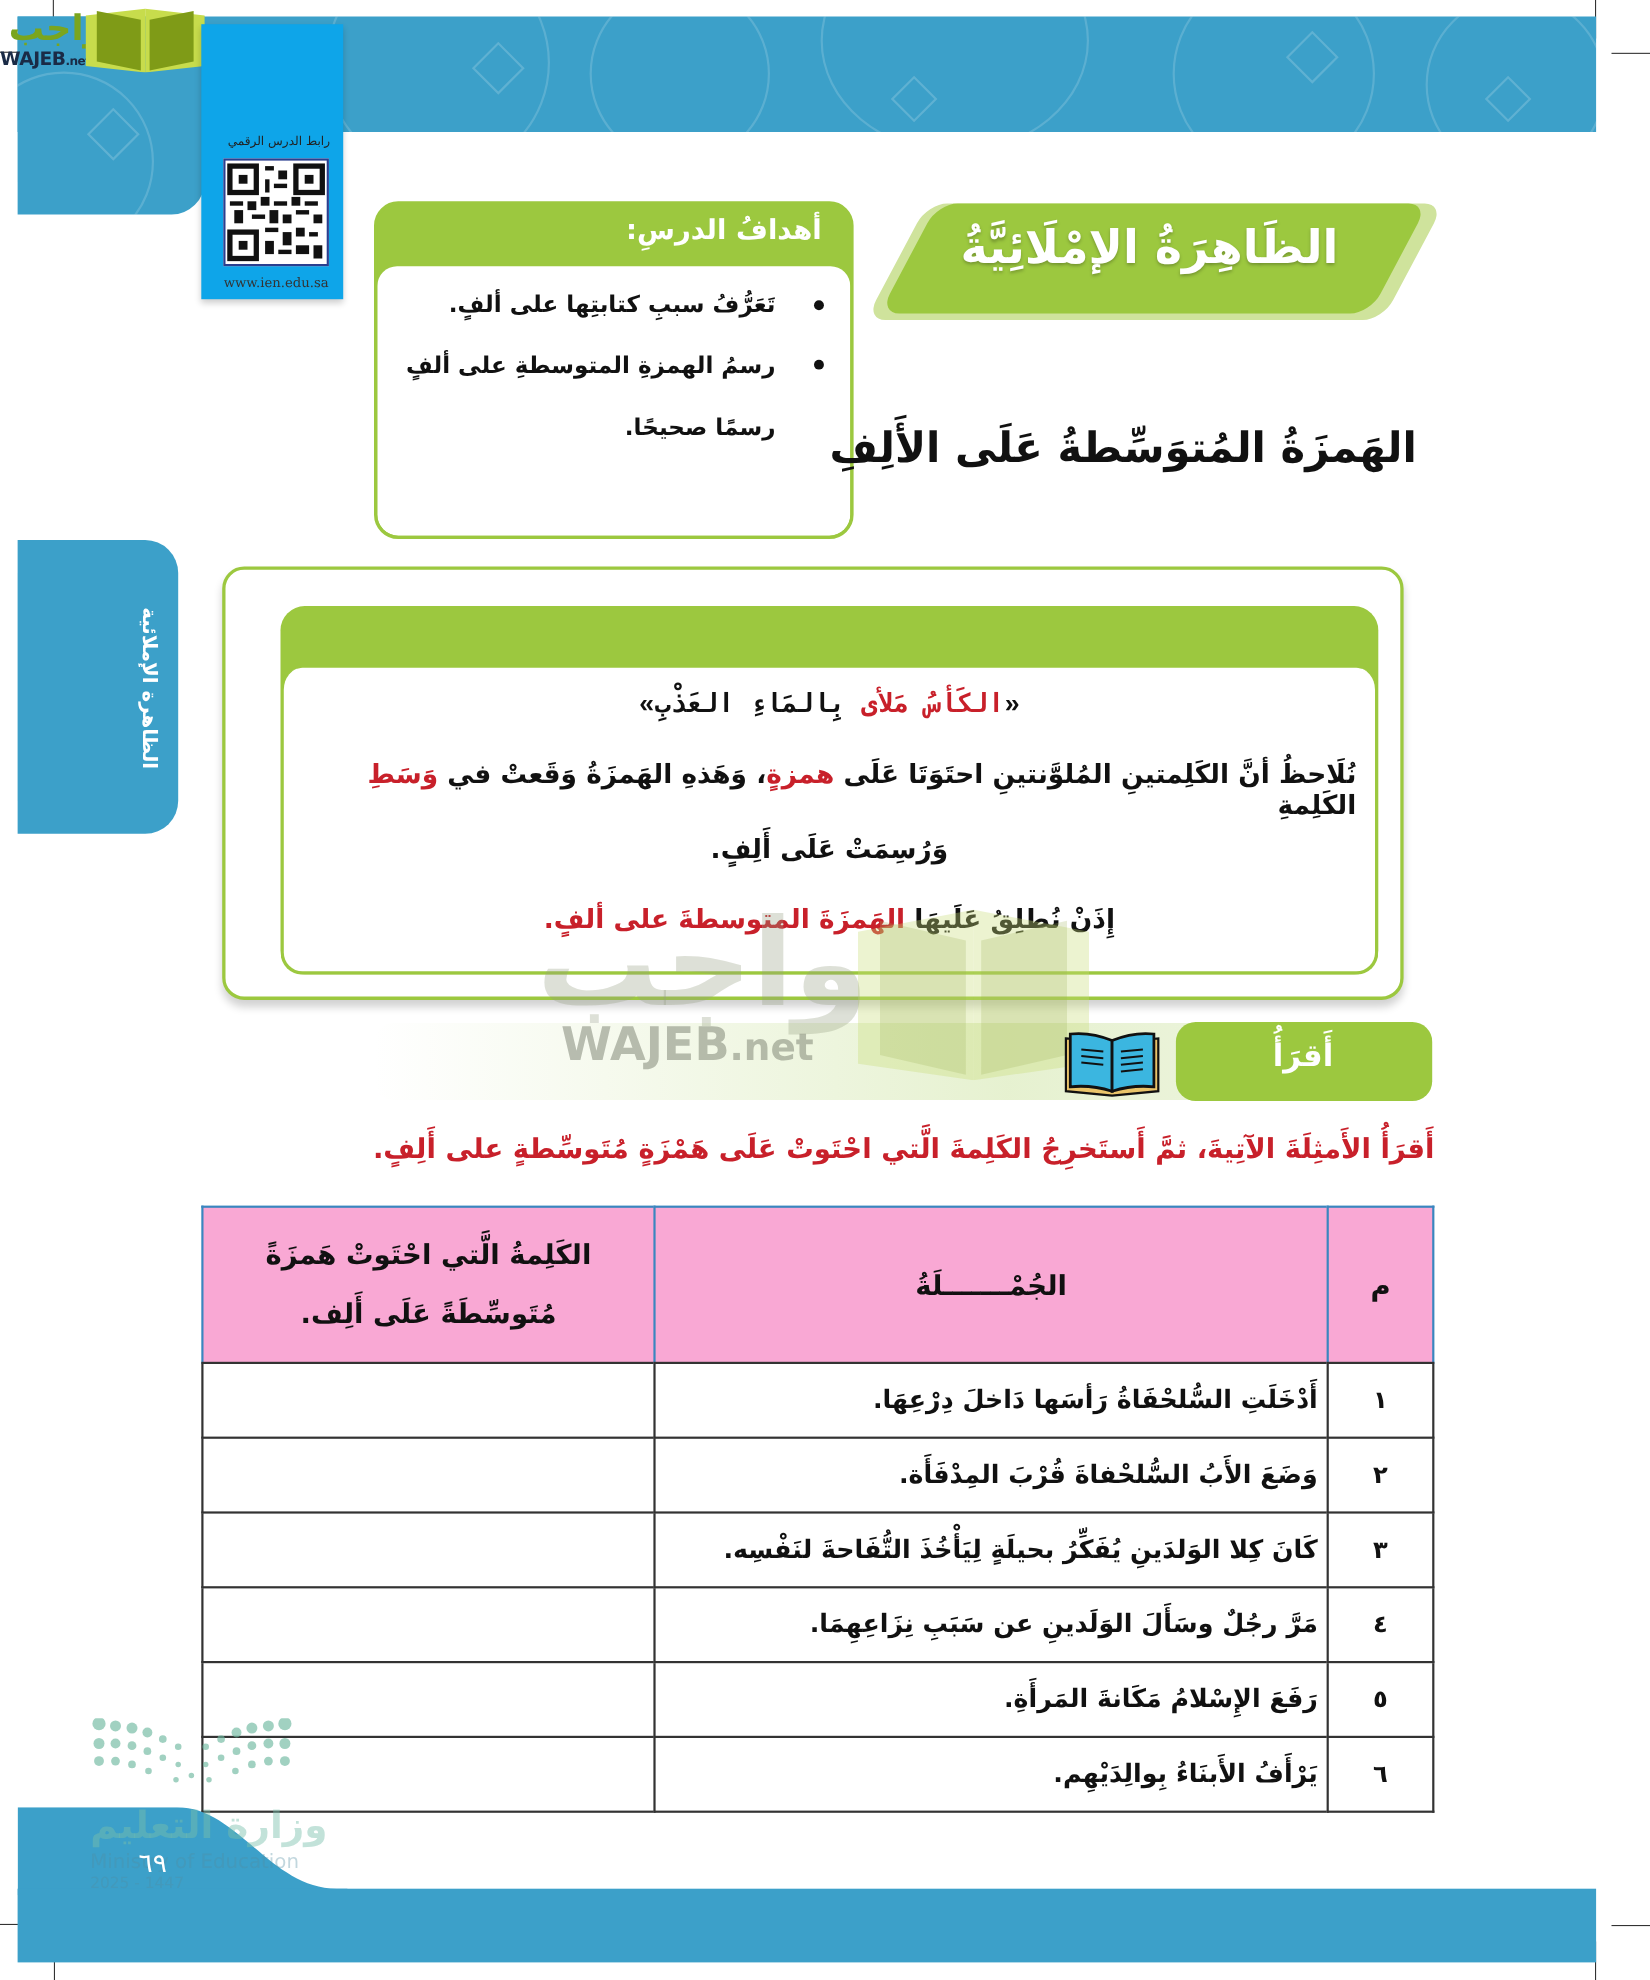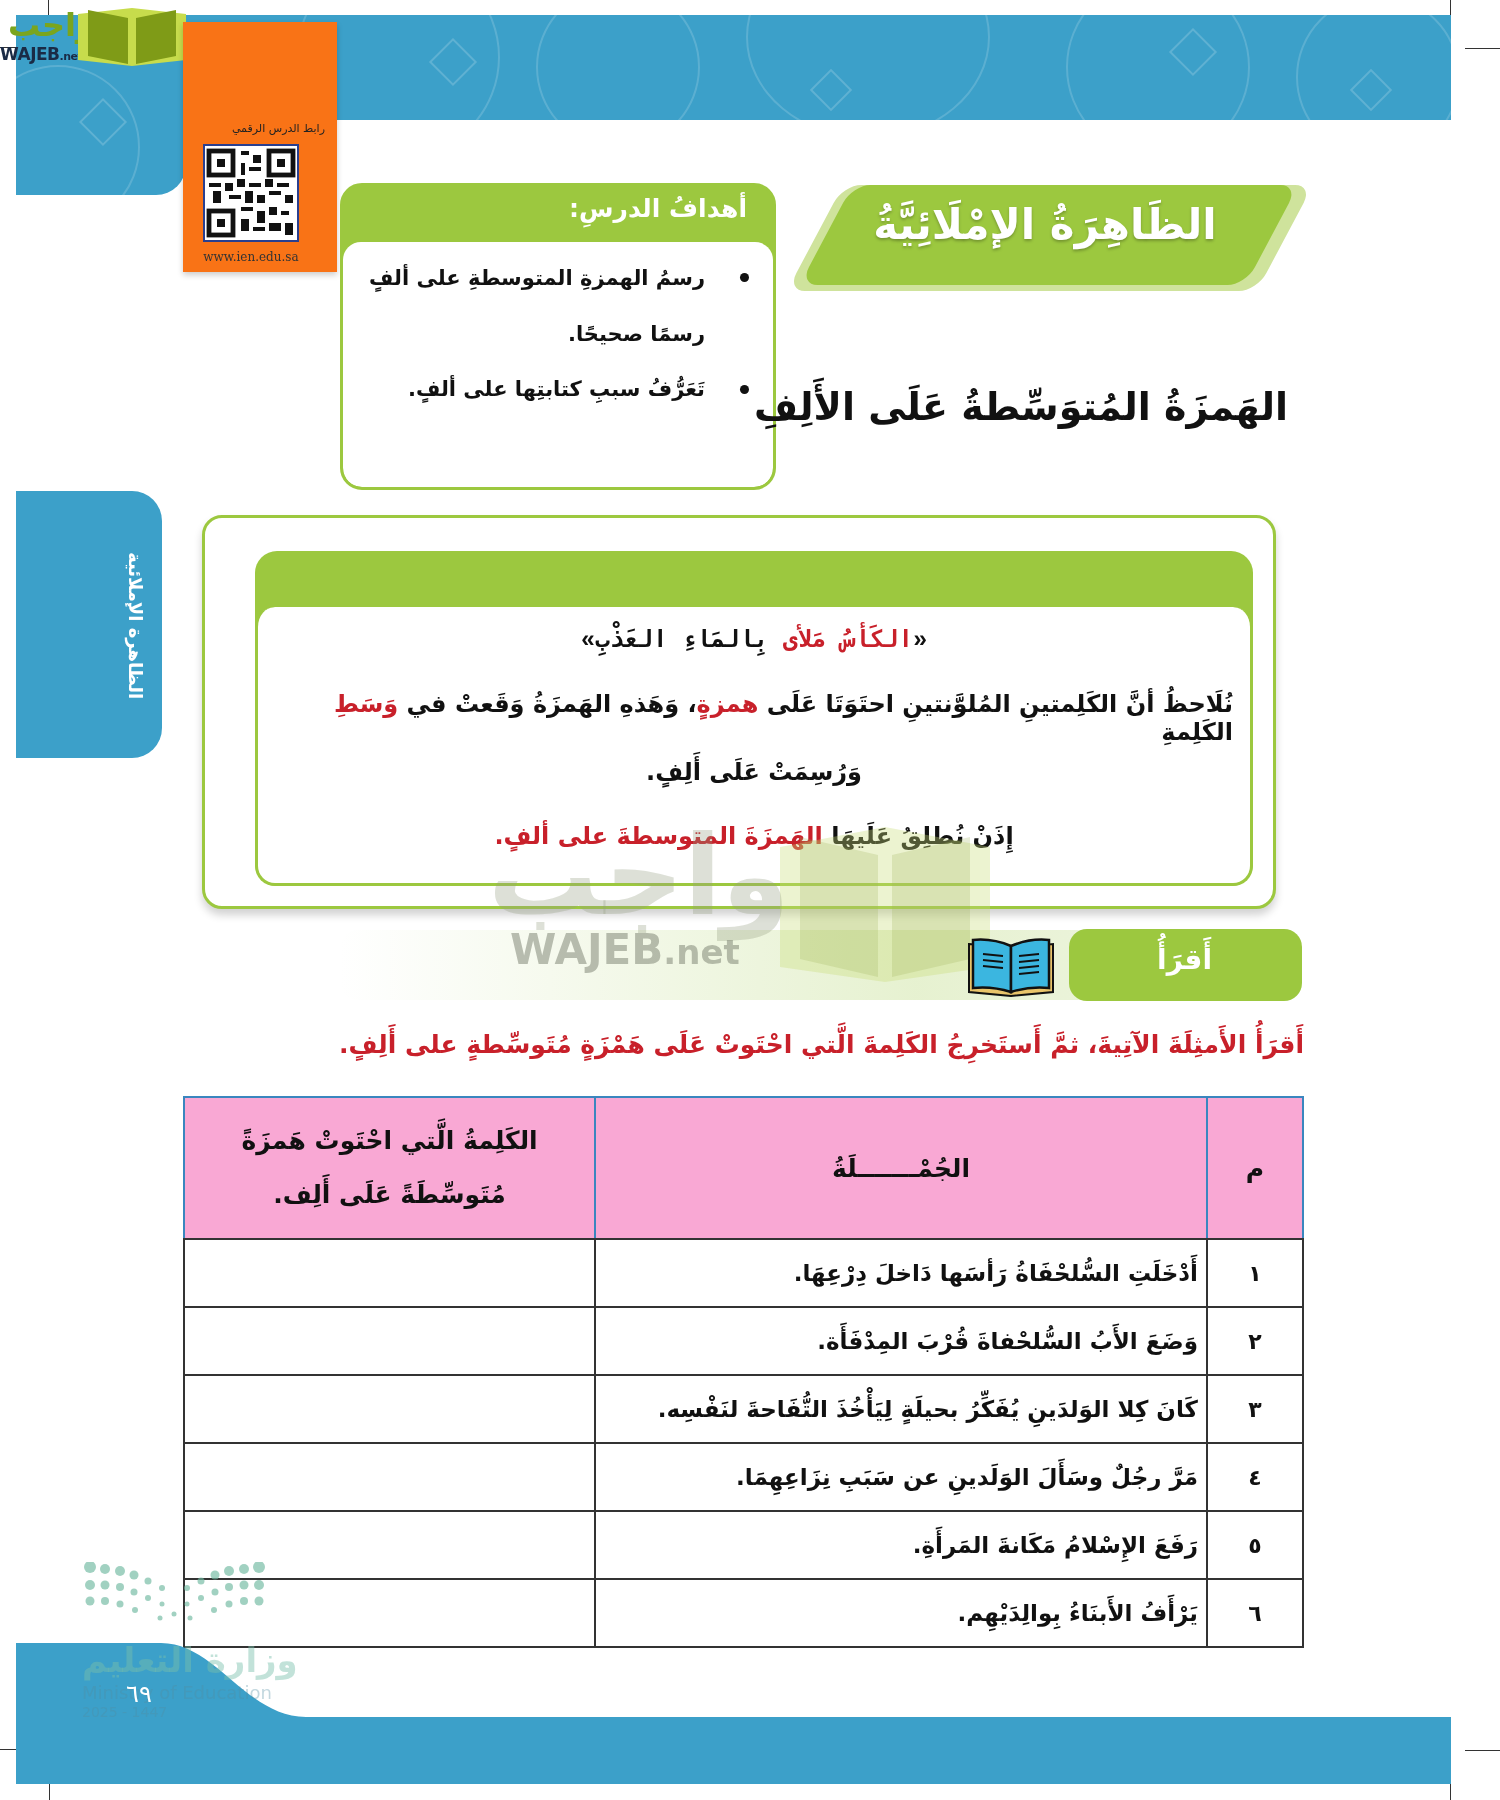--- a/index.html
+++ b/index.html
@@ -29,22 +29,22 @@
 
   
   .wajeb-logo { left: 0; top: 4px; width: 190px; height: 62px; }
   .wajeb-ar { position: absolute; left: 8px; top: 2px; font-size: 32px; font-weight: bold; color: #7aa51e; direction: rtl; }
   .wajeb-en { position: absolute; left: 0; top: 40px; font-size: 17px; font-weight: bold; color: #1a2b46; letter-spacing: -0.5px; }
   .wajeb-en small { font-size: 11px; }
   .wajeb-book { position: absolute; left: 74px; top: 0; width: 116px; height: 62px; }
 
   
   .qr-card {
-    left: 183px; top: 22px; width: 154px; height: 250px;
-    background: #f97316; box-shadow: 0 3px 6px rgba(0,0,0,0.2);
+    left: 183px; top: 22px; width: 129px; height: 250px;
+    background: #0ea5e9; box-shadow: 0 3px 6px rgba(0,0,0,0.2);
   }
   .qr-label { position: absolute; right: 12px; top: 100px; font-size: 11px; color: #222; direction: rtl; font-family: "DejaVu Sans", sans-serif; }
   .qr-box { position: absolute; left: 20px; top: 122px; width: 92px; height: 94px; border: 2px solid #2a3f8f; background: #fff; }
   .qr-url { position: absolute; left: 0; width: 136px; top: 228px; text-align: center; font-size: 12px; color: #333; font-family: "DejaVu Serif", serif; }
 
   
   .obj-box {
     left: 340px; top: 183px; width: 436px; height: 307px;
     border: 3px solid #9cc83f; border-radius: 22px; background: #9cc83f;
     box-sizing: border-box; overflow: hidden;
@@ -225,22 +225,22 @@
       </g>
     </svg>
   </div>
   <div class="qr-url">www.ien.edu.sa</div>
 </div>
 
 <div class="abs obj-box">
   <div class="obj-title">أهدافُ الدرسِ:</div>
   <div class="obj-inner">
     <ul class="obj-list">
+      <li>تَعَرُّفُ سببِ كتابتِها على ألفٍ.</li>
       <li style="line-height:56px;">رسمُ الهمزةِ المتوسطةِ على ألفٍ رسمًا صحيحًا.</li>
-      <li>تَعَرُّفُ سببِ كتابتِها على ألفٍ.</li>
     </ul>
   </div>
 </div>
 
 <div class="abs ribbon-back"></div>
 <div class="abs ribbon"></div>
 <div class="abs ribbon-text">الظَاهِرَةُ الإمْلَائِيَّةُ</div>
 
 <div class="abs lesson-title">الهَمزَةُ المُتوَسِّطةُ عَلَى الأَلِفِ</div>
 

